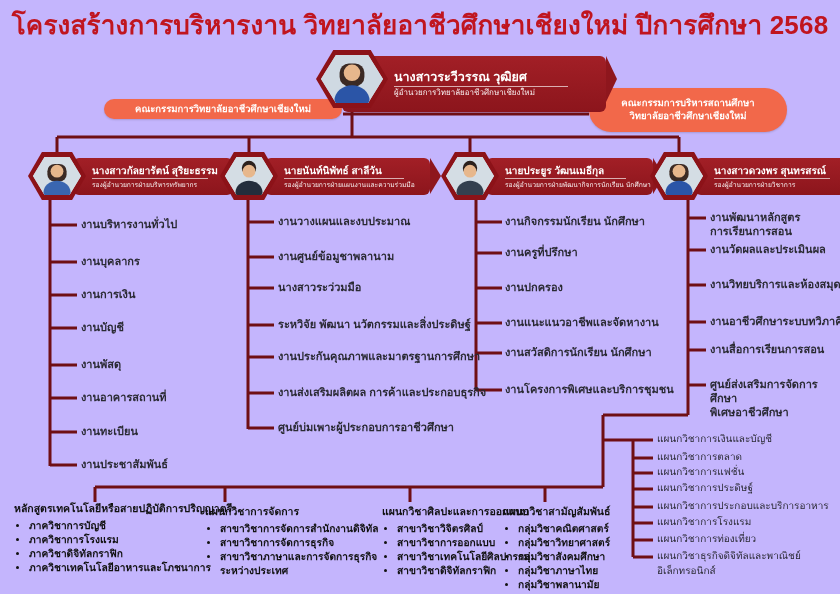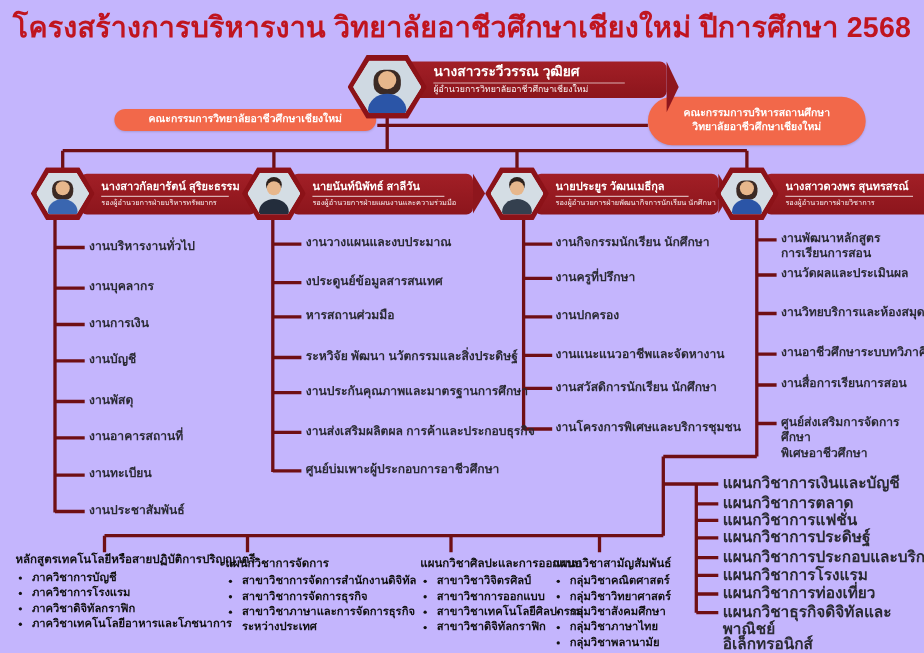--- a/index.html
+++ b/index.html
@@ -20,38 +20,38 @@
   
   .banner{position:absolute;background:linear-gradient(180deg,#a21f26,#8c151c);
           border-radius:6px;display:flex;flex-direction:column;justify-content:center;
           color:#fff;}
   .banner::after{content:"";position:absolute;right:-11px;top:0;width:0;height:0;
           border-top:var(--half) solid transparent;border-bottom:var(--half) solid transparent;
           border-left:11px solid #8e161d;}
   .banner .nm{font-weight:700;line-height:1.15;}
   .banner .sep{border-top:1px solid rgba(255,255,255,.65);width:82%;margin:2px 0;}
   .banner .rl{font-weight:400;opacity:.95;line-height:1.1;white-space:nowrap;}
-  .banner.big{--half:23.5px;width:212px;height:33px;padding-left:52px;}
+  .banner.big{--half:23.5px;width:212px;height:56px;padding-left:52px;}
   .banner.big .nm{font-size:12.5px;}
   .banner.big .rl{font-size:8px;}
   .banner.small{--half:18.5px;width:141px;height:37px;padding-left:19px;}
   .banner.small .nm{font-size:10px;}
   .banner.small .rl{font-size:6.7px;}
 
   
   .pill{position:absolute;background:#f2684a;color:#fff;border-radius:18px;
         display:flex;align-items:center;justify-content:center;text-align:center;
         font-size:9.5px;font-weight:700;line-height:1.35;white-space:pre-line;
         box-shadow:0 1px 2px rgba(0,0,0,.15);}
 
   
   .work{position:absolute;font-size:11px;font-weight:700;color:#2a2a33;
         white-space:nowrap;line-height:14px;}
   .work.ml{white-space:pre-line;}
-  .dept{position:absolute;font-size:14px;font-weight:700;color:#2a2a33;
+  .dept{position:absolute;font-size:10px;font-weight:400;color:#2a2a33;
         white-space:nowrap;line-height:14.5px;}
   .dept.ml{white-space:pre-line;}
 
   
   .group{position:absolute;color:#111;}
   .group h4{margin:0 0 2px 0;font-size:10.5px;font-weight:800;white-space:nowrap;}
   .group ul{margin:0;padding-left:15px;}
   .group li{font-size:10.2px;font-weight:700;line-height:1.38;white-space:nowrap;}
   .group li.ml{white-space:pre-line;}
 </style>
@@ -158,22 +158,22 @@
   <div class="work" style="left:81px;top:217px;">งานบริหารงานทั่วไป</div>
   <div class="work" style="left:81px;top:254px;">งานบุคลากร</div>
   <div class="work" style="left:81px;top:287px;">งานการเงิน</div>
   <div class="work" style="left:81px;top:320px;">งานบัญชี</div>
   <div class="work" style="left:81px;top:357px;">งานพัสดุ</div>
   <div class="work" style="left:81px;top:390px;">งานอาคารสถานที่</div>
   <div class="work" style="left:81px;top:424px;">งานทะเบียน</div>
   <div class="work" style="left:81px;top:457px;">งานประชาสัมพันธ์</div>
 
   <div class="work" style="left:278px;top:214px;">งานวางแผนและงบประมาณ</div>
-  <div class="work" style="left:278px;top:249px;">งประดูนย์ข้อมูลสารสนเทศ</div>
-  <div class="work" style="left:278px;top:280px;">หารสถานศ่วมมือ</div>
+  <div class="work" style="left:278px;top:249px;">งานศูนย์ข้อมูชาพลานาม</div>
+  <div class="work" style="left:278px;top:280px;">นางสาวระว่วมมือ</div>
   <div class="work" style="left:278px;top:317px;">ระหวิจัย พัฒนา นวัตกรรมและสิ่งประดิษฐ์</div>
   <div class="work" style="left:278px;top:349px;">งานประกันคุณภาพและมาตรฐานการศึกษา</div>
   <div class="work" style="left:278px;top:385px;">งานส่งเสริมผลิตผล การค้าและประกอบธุรกิจ</div>
   <div class="work" style="left:278px;top:420px;">ศูนย์บ่มเพาะผู้ประกอบการอาชีวศึกษา</div>
 
   <div class="work" style="left:505px;top:214px;">งานกิจกรรมนักเรียน นักศึกษา</div>
   <div class="work" style="left:505px;top:245px;">งานครูที่ปรึกษา</div>
   <div class="work" style="left:505px;top:280px;">งานปกครอง</div>
   <div class="work" style="left:505px;top:315px;">งานแนะแนวอาชีพและจัดหางาน</div>
   <div class="work" style="left:505px;top:345px;">งานสวัสดิการนักเรียน นักศึกษา</div>

